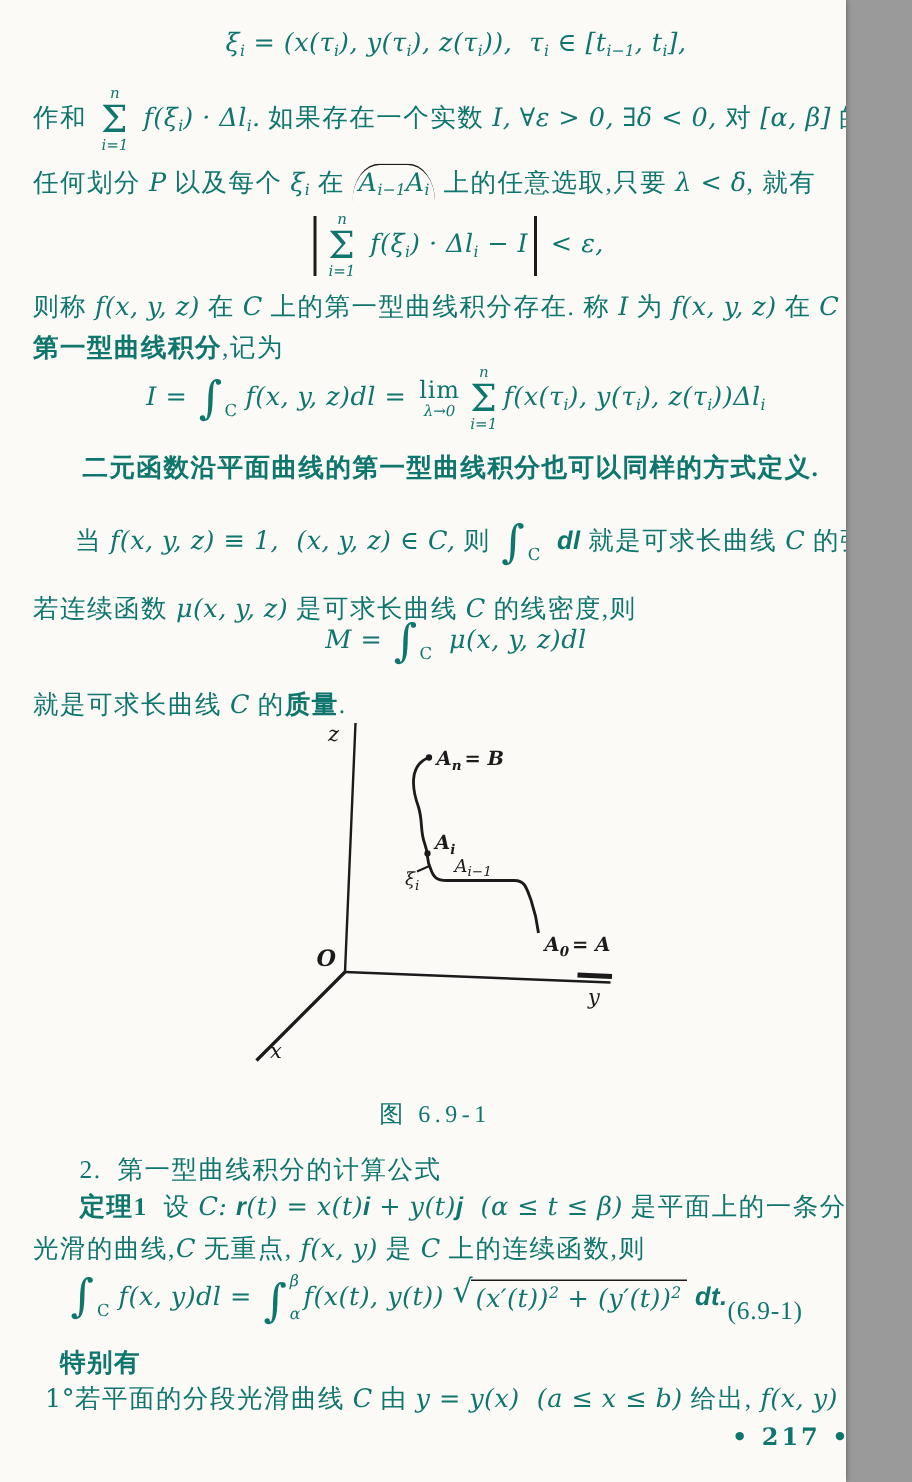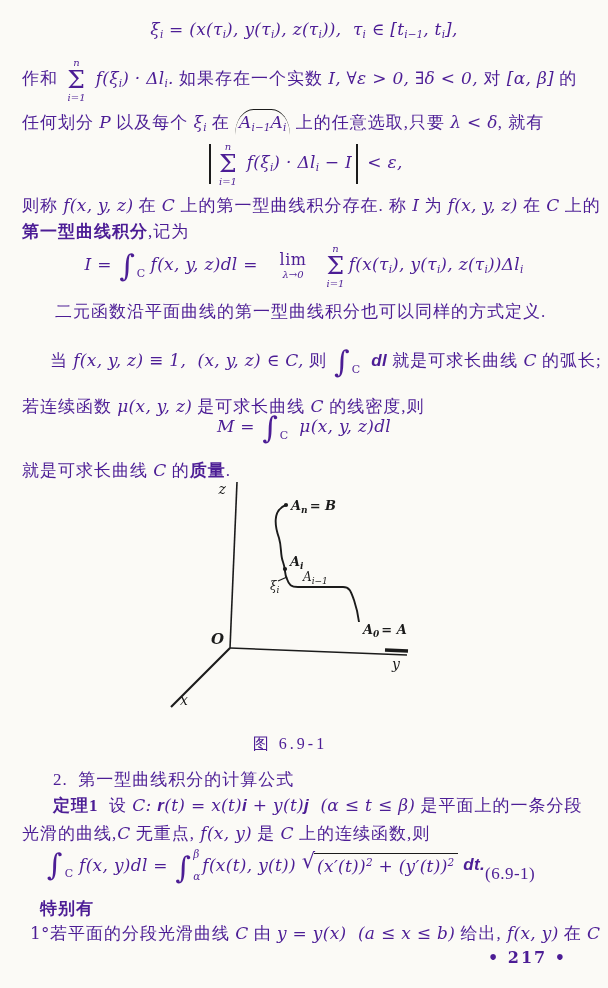--- a/index.html
+++ b/index.html
@@ -1,31 +1,31 @@
 <!DOCTYPE html>
 <html><head>
 <meta charset="utf-8">
 <style>
   html,body{margin:0;padding:0;}
   body{background:#9a9a9a;font-family:"Liberation Serif",serif;}
-  .page{position:relative;width:608px;height:988px;background:#fbfaf6;color:#4c1d95;
+  .page{position:relative;width:564px;height:988px;background:#fbfaf6;color:#0f766e;
         overflow:hidden;box-shadow:0 0 4px rgba(0,0,0,.4);}
   .line{position:absolute;font-size:17px;letter-spacing:1px;white-space:nowrap;line-height:1.35;}
   .line span{white-space:pre;}
   .ctr{left:0;width:608px;text-align:center;letter-spacing:.5px;}
   .m{font-family:"DejaVu Serif",serif;font-style:italic;letter-spacing:.3px;}
   .mb{font-family:Liberation Sans, sans-serif;font-style:italic;font-weight:bold;letter-spacing:.3px;}
   .rm{font-family:"DejaVu Serif",serif;letter-spacing:.3px;}
   .msub{font-family:"DejaVu Serif",serif;font-style:italic;font-size:10.5px;vertical-align:-0.3em;letter-spacing:0;}
   .msup{font-family:"DejaVu Serif",serif;font-style:italic;font-size:10.5px;vertical-align:0.55em;letter-spacing:0;}
   .cb{font-weight:bold;}
   .bigop{display:inline-flex;flex-direction:column;align-items:center;vertical-align:middle;margin:0 4px;line-height:1;}
   .opsym{font-size:25px;font-family:"DejaVu Serif",serif;line-height:.95;}
   .optop,.opbot{font-size:10px;font-family:"DejaVu Serif",serif;font-style:italic;line-height:1.1;letter-spacing:0;}
-  .limop{display:inline-flex;flex-direction:column;align-items:center;vertical-align:middle;margin:0 16px;line-height:1;}
+  .limop{display:inline-flex;flex-direction:column;align-items:center;vertical-align:middle;margin:0 3px;line-height:1;}
   .limw{font-family:"DejaVu Serif",serif;font-size:16px;line-height:1.05;}
   .intwrap{display:inline-flex;align-items:flex-end;vertical-align:middle;margin:0 2px;}
   .int{font-size:30px;font-family:"DejaVu Serif",serif;line-height:1;}
   .intsub{font-size:11px;font-family:"DejaVu Serif",serif;margin:0 3px -1px 1px;}
   .intlims{display:inline-flex;flex-direction:column;justify-content:space-between;height:36px;
            font-size:10.5px;font-family:"DejaVu Serif",serif;font-style:italic;margin-left:1px;letter-spacing:0;}
   .vbar{display:inline-block;width:1.5px;height:40px;background:#1b1b1b;vertical-align:middle;margin:0 4px;}
   .sqrt{display:inline-flex;vertical-align:middle;}
   .radsign{font-size:21px;font-family:"DejaVu Serif",serif;line-height:1;margin:-2px -2px 0 0;}
   .rad{border-top:1.5px solid #1b1b1b;padding:1px 4px 0 3px;}
@@ -47,21 +47,21 @@
   <div class="line" style="top:109px;left:22px;"><span><span>任何划分 </span><span class="m">P</span><span> 以及每个 </span><span class="m">ξ</span><span class="msub">i</span><span> 在 </span></span><span class="arc"><span class="m">A</span><span class="msub">i−1</span><span class="m">A</span><span class="msub">i</span></span><span><span> 上的任意选取,只要 </span><span class="m">λ &lt; δ</span><span>, 就有</span></span></div>
 
   <div class="line ctr" style="top:141px;"><span class="vbar"></span><span class="bigop"><span class="optop">n</span><span class="opsym" style="font-style:normal">Σ</span><span class="opbot">i=1</span></span><span><span class="m"> f(ξ</span><span class="msub">i</span><span class="m">) · Δl</span><span class="msub">i</span><span class="m"> − I</span></span><span class="vbar"></span><span><span class="m"> &lt; ε,</span></span></div>
 
   <div class="line" style="top:194px;left:22px;"><span>则称 </span><span class="m">f(x, y, z)</span><span> 在 </span><span class="m">C</span><span> 上的第一型曲线积分存在. 称 </span><span class="m">I</span><span> 为 </span><span class="m">f(x, y, z)</span><span> 在 </span><span class="m">C</span><span> 上的</span></div>
 
   <div class="line" style="top:221px;left:22px;"><span class="cb">第一型曲线积分</span><span>,记为</span></div>
 
   <div class="line ctr" style="top:243px;"><span><span class="m">I = </span></span><span class="intwrap"><span class="int">∫</span><span class="intsub">C</span></span><span><span class="m">f(x, y, z)dl = </span></span><span class="limop"><span class="limw">lim</span><span class="opbot">λ→0</span></span><span class="bigop"><span class="optop">n</span><span class="opsym" style="font-style:normal">Σ</span><span class="opbot">i=1</span></span><span><span class="m">f(x(τ</span><span class="msub">i</span><span class="m">), y(τ</span><span class="msub">i</span><span class="m">), z(τ</span><span class="msub">i</span><span class="m">))Δl</span><span class="msub">i</span></span></div>
 
-  <div class="line" style="top:301px;left:55px;"><span>二元函数沿平面曲线的第一型曲线积分也可以同样的方式定义.</span></div>
+  <div class="line" style="top:301px;left:55px;font-weight:bold;"><span>二元函数沿平面曲线的第一型曲线积分也可以同样的方式定义.</span></div>
 
 
   <div class="line" style="top:347px;left:50px;"><span><span>当 </span><span class="m">f(x, y, z) ≡ 1,  (x, y, z) ∈ C,</span><span> 则 </span></span><span class="intwrap"><span class="int">∫</span><span class="intsub">C</span></span><span><span class="mb"> dl</span><span> 就是可求长曲线 </span><span class="m">C</span><span> 的弧长;</span></span></div>
 
   <div class="line" style="top:395px;left:22px;"><span>若连续函数 </span><span class="m">μ(x, y, z)</span><span> 是可求长曲线 </span><span class="m">C</span><span> 的线密度,则</span></div>
 
   <div class="line ctr" style="top:413px;"><span><span class="m">M = </span></span><span class="intwrap"><span class="int">∫</span><span class="intsub">C</span></span><span><span class="m"> μ(x, y, z)dl</span></span></div>
 
   <div class="line" style="top:459px;left:22px;"><span>就是可求长曲线 </span><span class="m">C</span><span> 的</span><span class="cb">质量</span><span>.</span></div>
 

